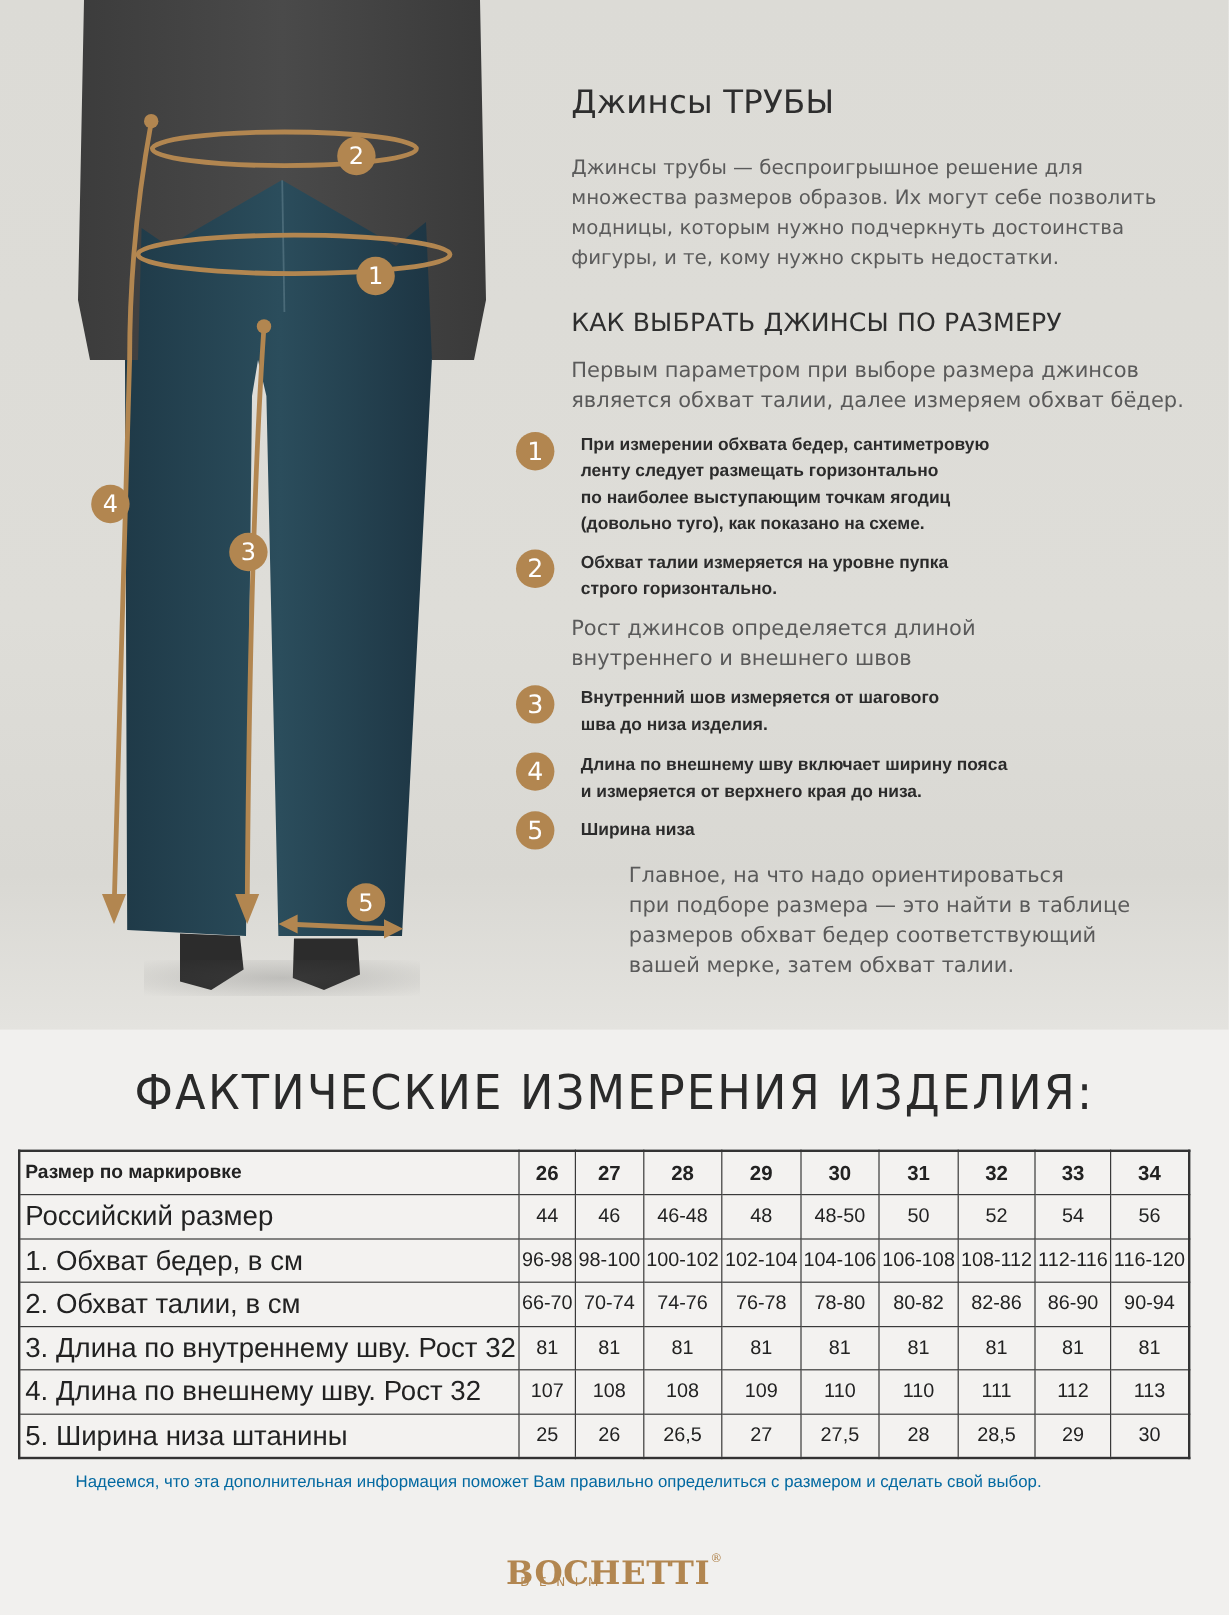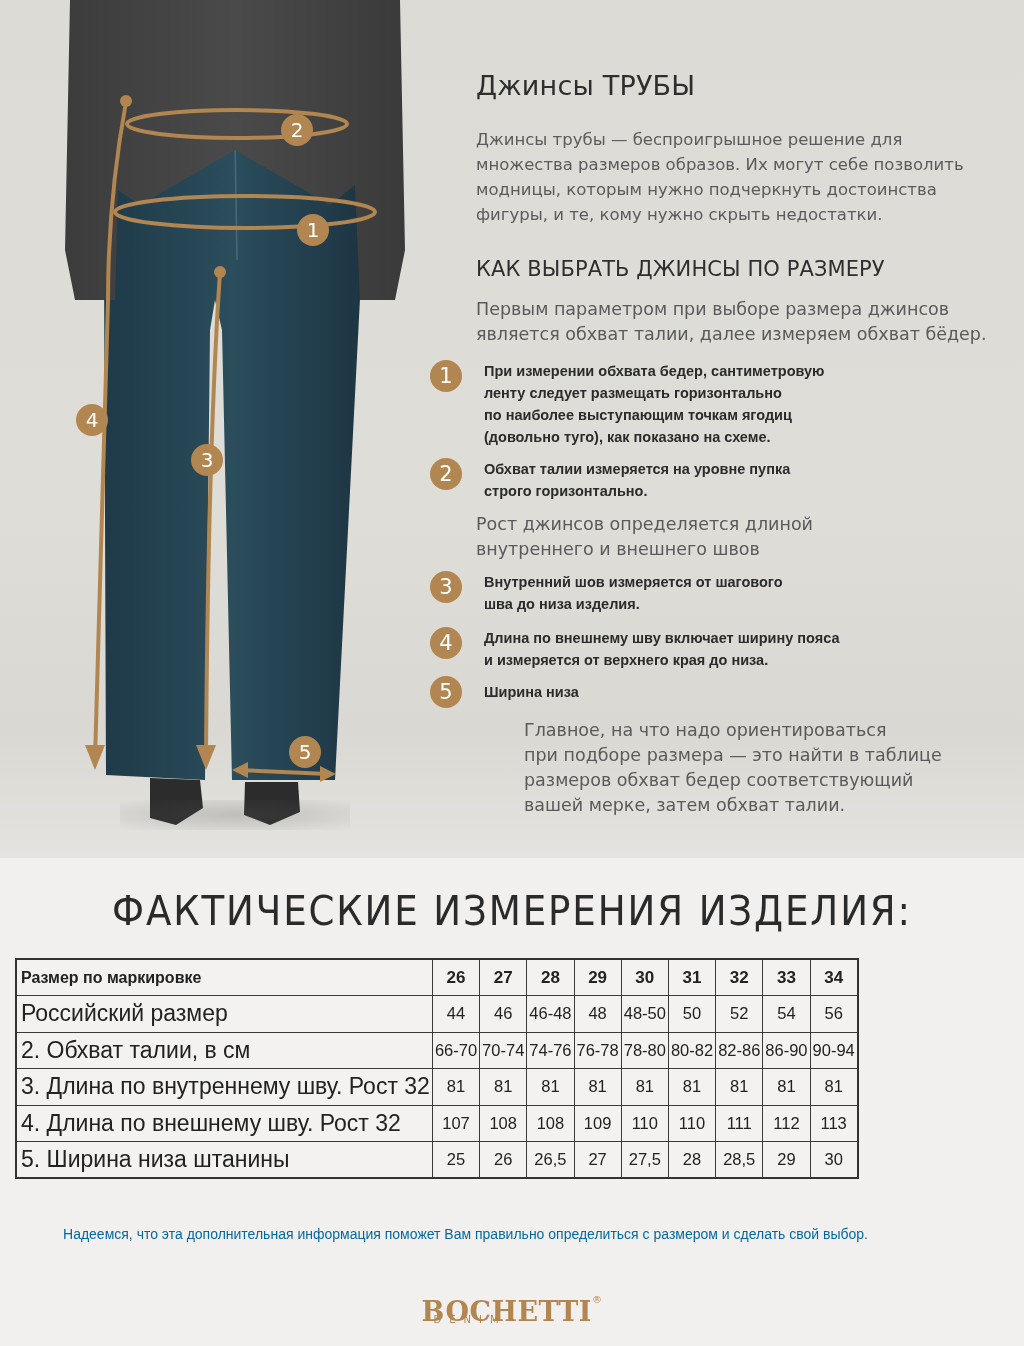--- a/index.html
+++ b/index.html
@@ -186,20 +186,32 @@
     <td>46</td>
     <td>46-48</td>
     <td>48</td>
     <td>48-50</td>
     <td>50</td>
     <td>52</td>
     <td>54</td>
     <td>56</td>
   </tr>
   <tr>
+    <td class="lbl">1. Обхват бедер, в см</td>
+    <td>96-98</td>
+    <td>98-100</td>
+    <td>100-102</td>
+    <td>102-104</td>
+    <td>104-106</td>
+    <td>106-108</td>
+    <td>108-112</td>
+    <td>112-116</td>
+    <td>116-120</td>
+  </tr>
+  <tr>
     <td class="lbl">2. Обхват талии, в см</td>
     <td>66-70</td>
     <td>70-74</td>
     <td>74-76</td>
     <td>76-78</td>
     <td>78-80</td>
     <td>80-82</td>
     <td>82-86</td>
     <td>86-90</td>
     <td>90-94</td>

